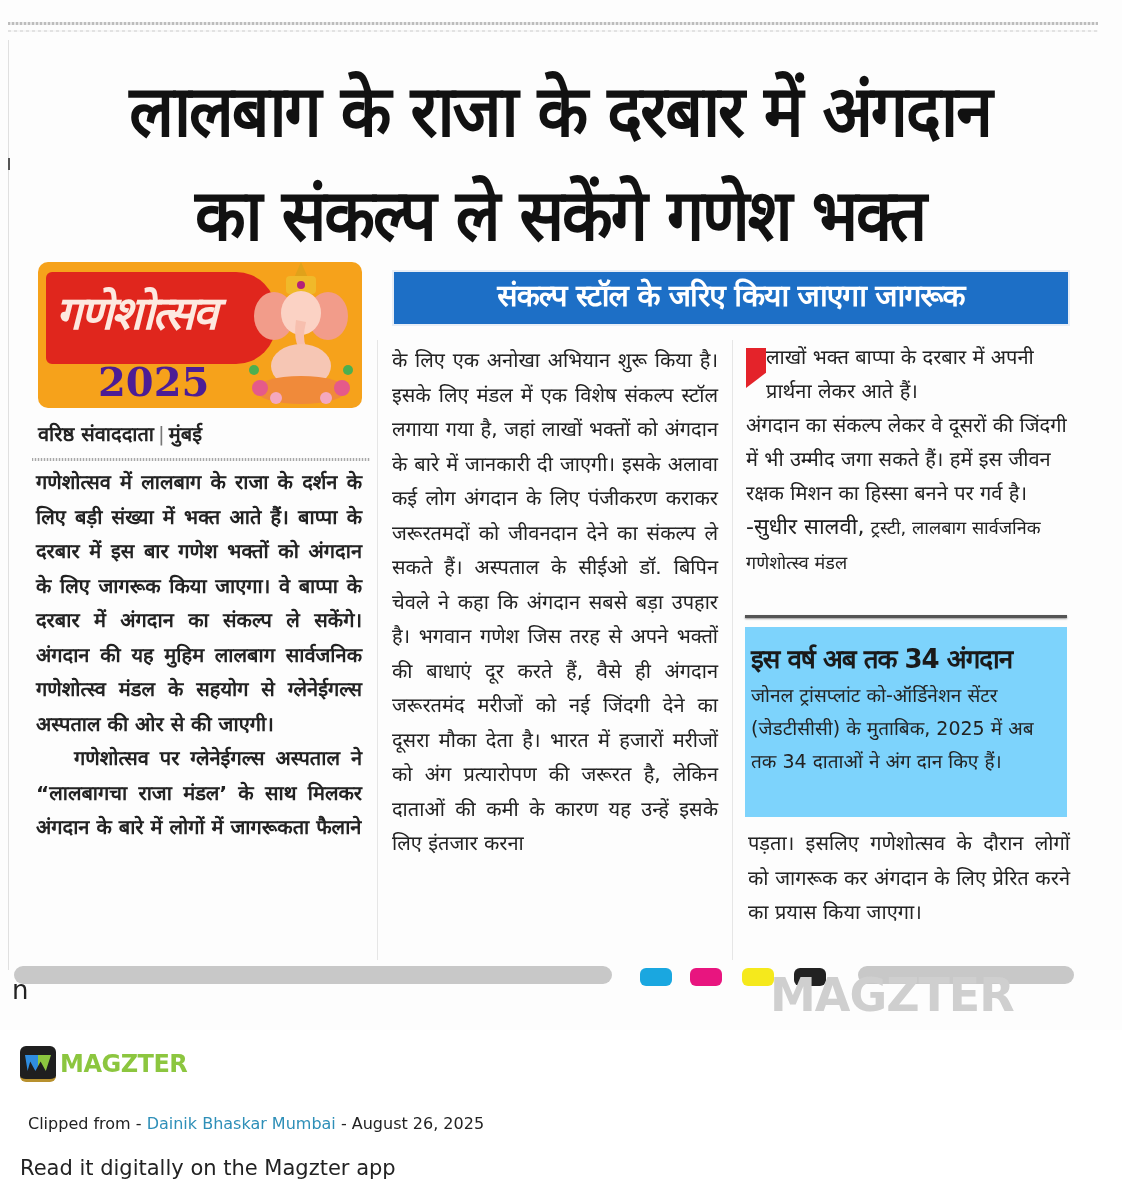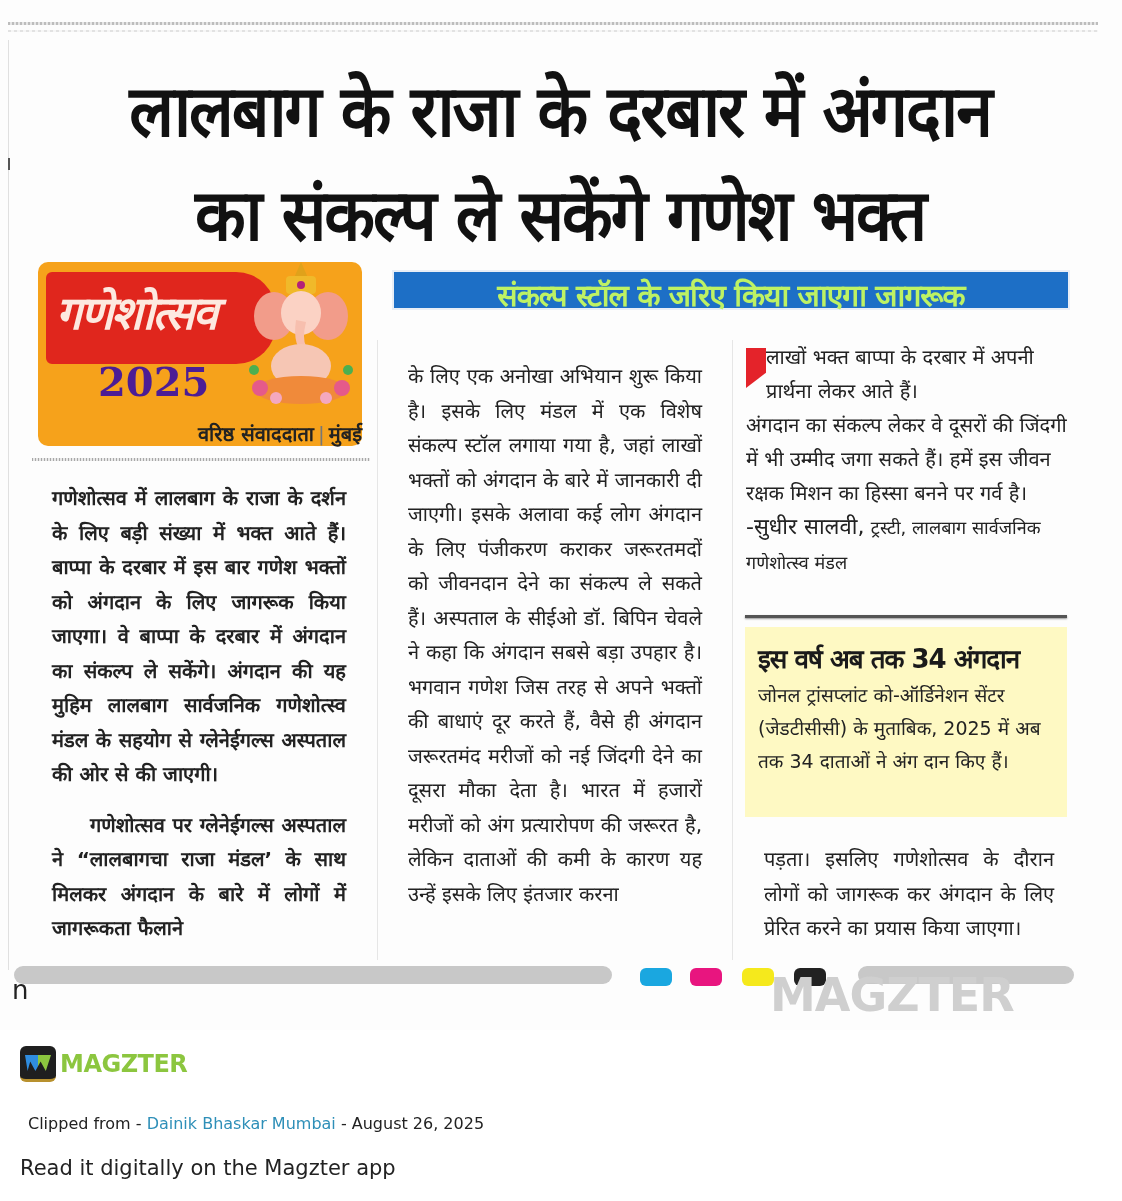--- a/index.html
+++ b/index.html
@@ -11,58 +11,58 @@
     background: repeating-linear-gradient(90deg, #bdbdbd 0 2px, #e6e6e6 2px 4px); }
   .top-rule2 { position: absolute; left: 8px; top: 30px; width: 1090px; height: 2px;
     background: repeating-linear-gradient(90deg, #e2e2e2 0 3px, #f6f6f6 3px 6px); }
   .left-edge { position: absolute; left: 8px; top: 40px; width: 1px; height: 930px; background: #e0e0e0; }
   .left-tick { position: absolute; left: 8px; top: 158px; width: 2px; height: 12px; background: #555; }
 
   .headline { position: absolute; left: 20px; top: 68px; width: 1080px; text-align: center;
     font-family: "DejaVu Sans", sans-serif; font-weight: bold; color: #111;
     font-size: 66px; line-height: 96px; letter-spacing: -2px; transform: scaleY(1.08); }
 
-  .logo-box { position: absolute; left: 38px; top: 262px; width: 324px; height: 184px;
+  .logo-box { position: absolute; left: 38px; top: 262px; width: 324px; height: 146px;
     background: #f6a21b; border-radius: 10px; overflow: hidden; padding-left: 42px; }
   .logo-red { position: absolute; left: 8px; top: 10px; width: 230px; height: 92px;
     background: #e0261d; border-radius: 6px 40px 40px 6px; }
   .logo-script { position: absolute; left: 18px; top: 18px; font-size: 46px; color: #fde9e0;
     font-style: italic; font-weight: bold; font-family: "DejaVu Serif", serif; letter-spacing: -2px; }
   .logo-year { position: absolute; left: 60px; top: 96px; font-size: 40px; font-weight: bold;
     color: #4c1d95; font-family: "DejaVu Serif", serif; }
   .ganesha { position: absolute; right: 6px; top: -4px; width: 110px; height: 150px; }
 
-  .byline { position: absolute; left: 38px; top: 420px; width: 324px; text-align: right;
+  .byline { position: absolute; left: 38px; top: 420px; width: 324px; text-align: left;
     font-size: 20px; font-weight: bold; color: #222; }
   .byline .sep { color: #777; font-weight: normal; padding: 0 4px; }
   .byline-rule { position: absolute; left: 32px; top: 458px; width: 338px; height: 3px;
     background: repeating-linear-gradient(90deg, #a8a8a8 0 1px, #e8e8e8 1px 3px); }
 
-  .subhead { position: absolute; left: 392px; top: 270px; width: 678px; height: 40px;
-    background: #1d6fc6; border: 2px solid #e8eef6; color: #bef264; text-align: center;
+  .subhead { position: absolute; left: 392px; top: 270px; width: 678px; height: 56px;
+    background: #1d6fc6; border: 2px solid #e8eef6; color: #ffffff; text-align: center;
     font-size: 30px; font-weight: bold; line-height: 48px; letter-spacing: -1px; }
 
   .col { position: absolute; font-size: 20px; line-height: 34.5px; color: #222; text-align: justify; }
-  .col p { margin: 16px; }
+  .col p { margin: 0; }
   .col .indent { text-indent: 38px; }
   .col1 { left: 36px; top: 465px; width: 326px; font-weight: bold; }
   .col2 { left: 392px; top: 343px; width: 326px; }
   .col-div { position: absolute; width: 1px; background: #e6e6e6; }
 
   .quote-mark { position: absolute; left: 746px; top: 348px; width: 20px; height: 40px;
     background: #e4232a; clip-path: polygon(0 0, 100% 0, 100% 62%, 0 100%); }
   .quote { position: absolute; left: 746px; top: 340px; width: 330px; font-size: 20px; line-height: 34px; color: #222; }
   .quote .q-first { padding-left: 20px; display: block; }
   .quote .q-author { font-weight: normal; font-size: 22px; }
   .quote .q-role { font-size: 18px; }
   .quote-rule { position: absolute; left: 745px; top: 615px; width: 322px; height: 3px;
     background: #555; box-shadow: 0 1px 2px #999; }
 
   .factbox { position: absolute; left: 745px; top: 627px; width: 322px; height: 190px;
-    background: #fef9c3; padding: 12px 10px 0 13px; }
+    background: #7dd3fc; padding: 12px 10px 0 6px; }
   .factbox .fb-title { font-size: 26px; font-weight: bold; color: #1a1a1a; letter-spacing: -1px; line-height: 40px; }
   .factbox .fb-body { font-size: 19px; line-height: 33px; color: #222; }
 
   .col3b { left: 748px; top: 826px; width: 322px; }
 
   .color-bar { position: absolute; left: 14px; top: 966px; height: 18px; border-radius: 9px; background: #c8c8c8; }
   .swatch { position: absolute; top: 968px; width: 32px; height: 18px; border-radius: 6px; }
   .n-glyph { position: absolute; left: 12px; top: 975px; font-size: 26px; color: #222; }
   .wm { position: absolute; left: 770px; top: 968px; font-size: 46px; font-weight: bold; color: #cfcfcf; letter-spacing: -1px; }
 

